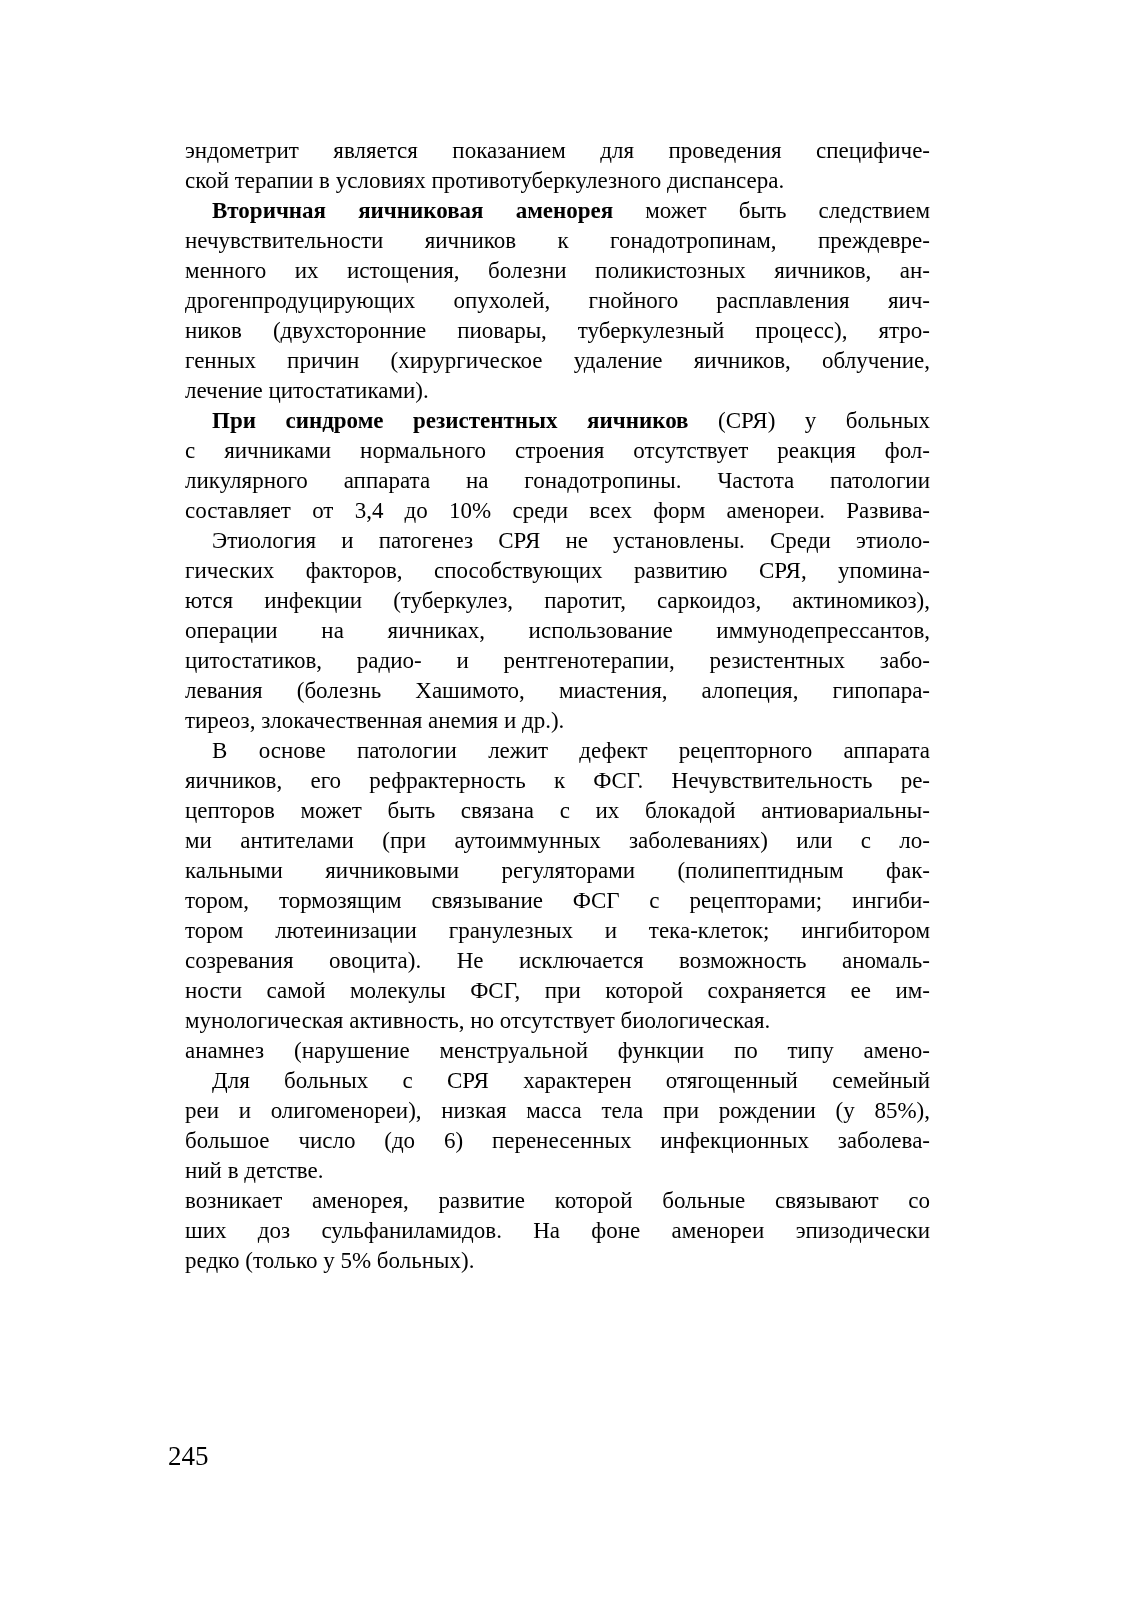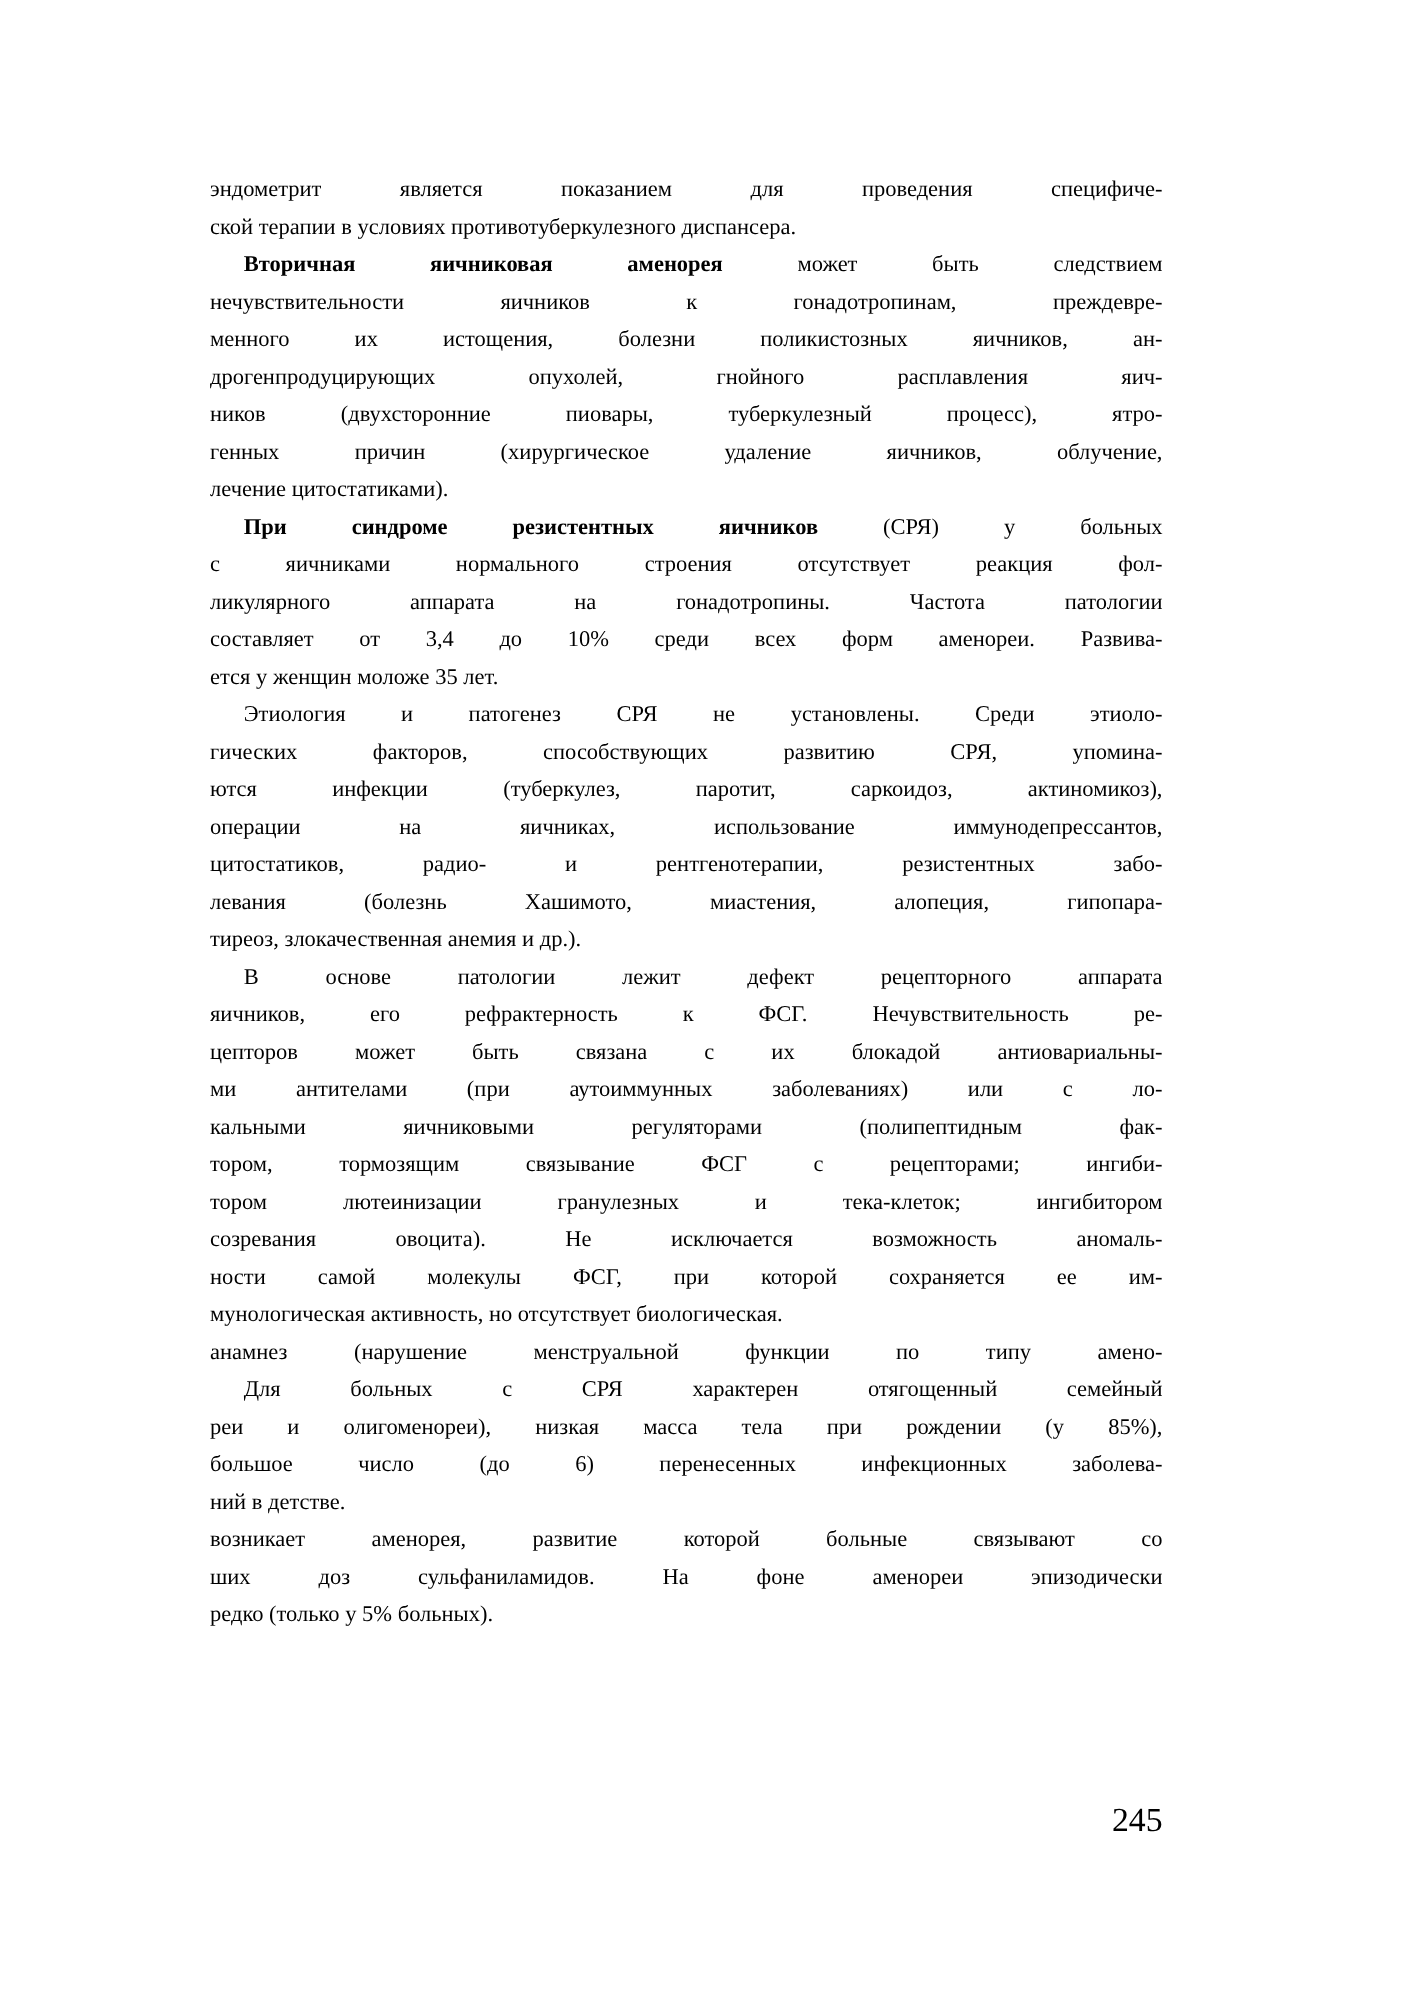--- a/index.html
+++ b/index.html
@@ -21,35 +21,36 @@
   }
   .text-col {
     position: absolute;
     left: 168px;
     top: 136px;
     width: 762px;
   }
   .para { margin: 0; }
   .line {
     display: block;
-    font-size: 18px;
+    font-size: 23px;
     line-height: 30px;
     text-align: justify;
     text-align-last: justify;
     text-justify: inter-word;
+    margin-left: 17px;
   }
   .line.last { text-align-last: left; }
   .line.indent { padding-left: 27px; }
   .lead { font-weight: bold; }
   .folio {
     position: absolute;
     left: 168px;
     top: 1441px;
     width: 762px;
-    text-align: right;
+    text-align: left;
     font-size: 27px;
     line-height: 30px;
   }
 </style>
 </head>
 <body>
 
 <div class="page">
   <div class="text-col">
 
@@ -66,21 +67,20 @@
       <span class="line">ников (двухсторонние пиовары, туберкулезный процесс), ятро-</span>
       <span class="line">генных причин (хирургическое удаление яичников, облучение,</span>
       <span class="line last">лечение цитостатиками).</span>
     </div>
 
     <div class="para">
       <span class="line indent"><b class="lead">При синдроме резистентных яичников</b><span> (СРЯ) у больных</span></span>
       <span class="line">с яичниками нормального строения отсутствует реакция фол-</span>
       <span class="line">ликулярного аппарата на гонадотропины. Частота патологии</span>
       <span class="line">составляет от 3,4 до 10% среди всех форм аменореи. Развива-</span>
-      <span class="line last">ется у женщин моложе 35 лет.</span>
     </div>
 
     <div class="para">
       <span class="line indent">Этиология и патогенез СРЯ не установлены. Среди этиоло-</span>
       <span class="line">гических факторов, способствующих развитию СРЯ, упомина-</span>
       <span class="line">ются инфекции (туберкулез, паротит, саркоидоз, актиномикоз),</span>
       <span class="line">операции на яичниках, использование иммунодепрессантов,</span>
       <span class="line">цитостатиков, радио- и рентгенотерапии, резистентных забо-</span>
       <span class="line">левания (болезнь Хашимото, миастения, алопеция, гипопара-</span>
       <span class="line last">тиреоз, злокачественная анемия и др.).</span>

